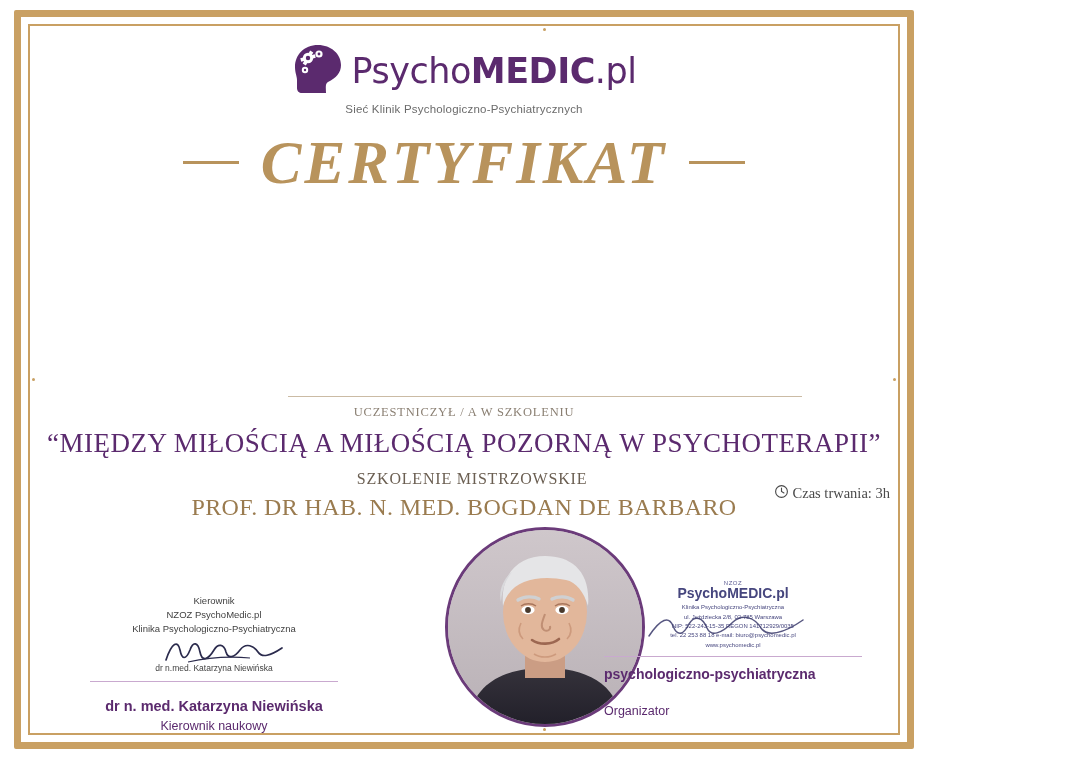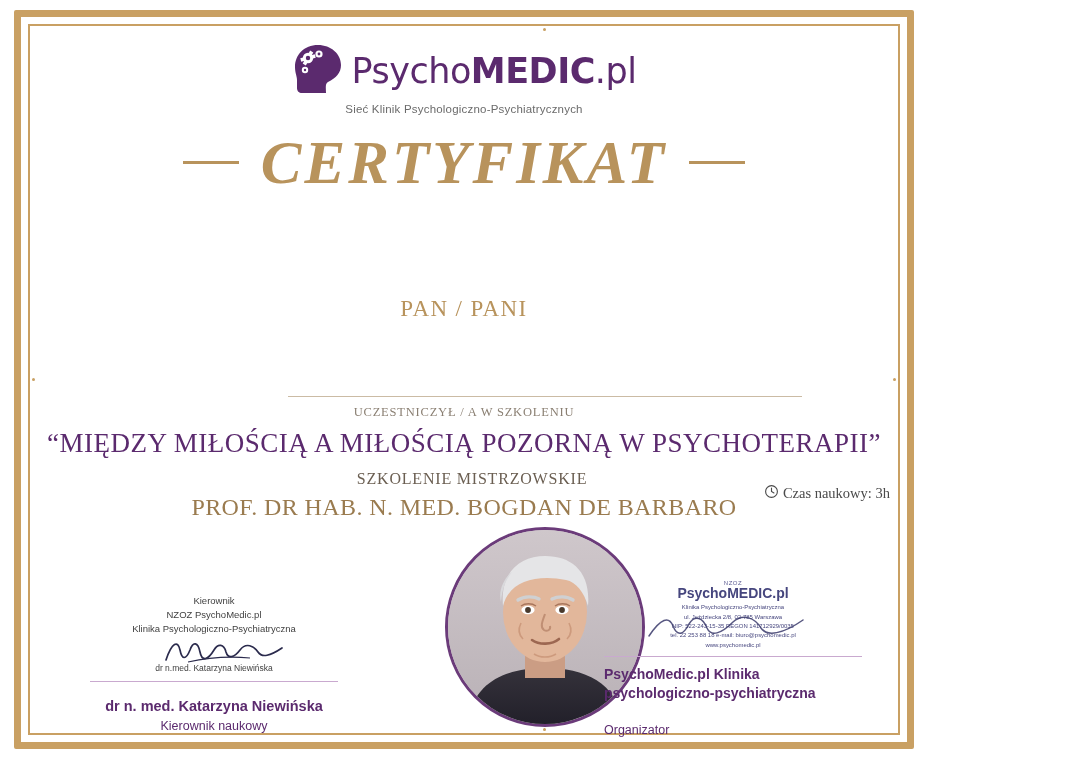--- a/index.html
+++ b/index.html
@@ -341,37 +341,36 @@
     </div>
     <div class="logo-sub">Sieć Klinik Psychologiczno-Psychiatrycznych</div>
   </div>
 
   <div class="title-row">
     <span class="rule"></span>
     <span class="cert-title">CERTYFIKAT</span>
     <span class="rule"></span>
   </div>
 
-  <div class="recipient">PAN / PANI</div>
 
   <div class="mid-divider"></div>
   <div class="participated">UCZESTNICZYŁ / A W SZKOLENIU</div>
 
   <div class="training-name">“MIĘDZY MIŁOŚCIĄ A MIŁOŚCIĄ POZORNĄ W PSYCHOTERAPII”</div>
   <div class="training-kind">SZKOLENIE MISTRZOWSKIE</div>
   <div class="lecturer">PROF. DR HAB. N. MED. BOGDAN DE BARBARO</div>
 
   <div class="duration">
     <span>
       <svg width="15" height="15" viewBox="0 0 16 16">
         <circle cx="8" cy="8" r="6.3" fill="none" stroke="#4a4a4a" stroke-width="1.2"></circle>
         <path d="M8 4.4 L8 8 L10.6 9.6" fill="none" stroke="#4a4a4a" stroke-width="1.2" stroke-linecap="round"></path>
       </svg>
     </span>
-    <span>Czas naukowy: 3h</span>
+    <span>Czas trwania: 3h</span>
   </div>
 
   <div class="portrait">
     <svg width="194" height="194" viewBox="0 0 194 194">
       <defs>
         <linearGradient id="bg" x1="0" y1="0" x2="0" y2="1">
           <stop offset="0" stop-color="#cfc7cb"></stop>
           <stop offset="1" stop-color="#b9b1b6"></stop>
         </linearGradient>
         <linearGradient id="shirt" x1="0" y1="0" x2="0" y2="1">
@@ -439,19 +438,18 @@
         <div>NIP: 522-243-15-35     REGON 141712929/0035</div>
         <div>tel. 22 253 88 18     e-mail: biuro@psychomedic.pl</div>
         <div>www.psychomedic.pl</div>
       </div>
       <svg class="stamp-scribble" viewBox="0 0 180 34">
         <path d="M6 26 C18 8 26 6 30 16 C34 26 40 26 46 14 C52 4 60 8 64 18 C68 27 78 24 90 12 C100 3 112 8 118 18 C124 27 140 24 160 10" fill="none" stroke="#3a3a6b" stroke-width="1.5" stroke-linecap="round" opacity="0.85"></path>
       </svg>
     </div>
     <div class="sig-rule"></div>
     <div class="sig-name">
-      <div>PsychoMedic.pl Klinika</div>
       <div>psychologiczno-psychiatryczna</div>
     </div>
     <div class="sig-role">Organizator</div>
   </div>
 
 </div>
 
 </body></html>

